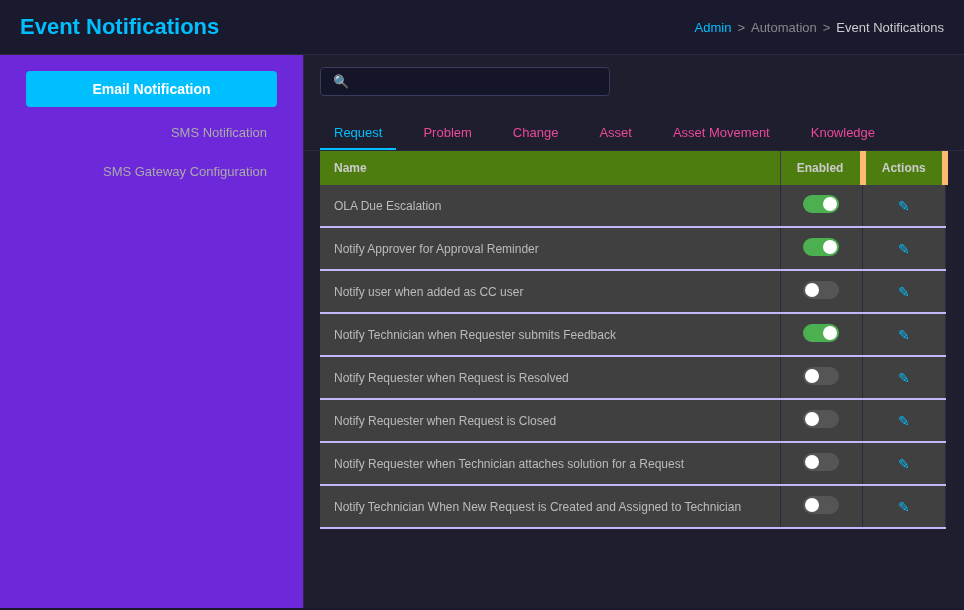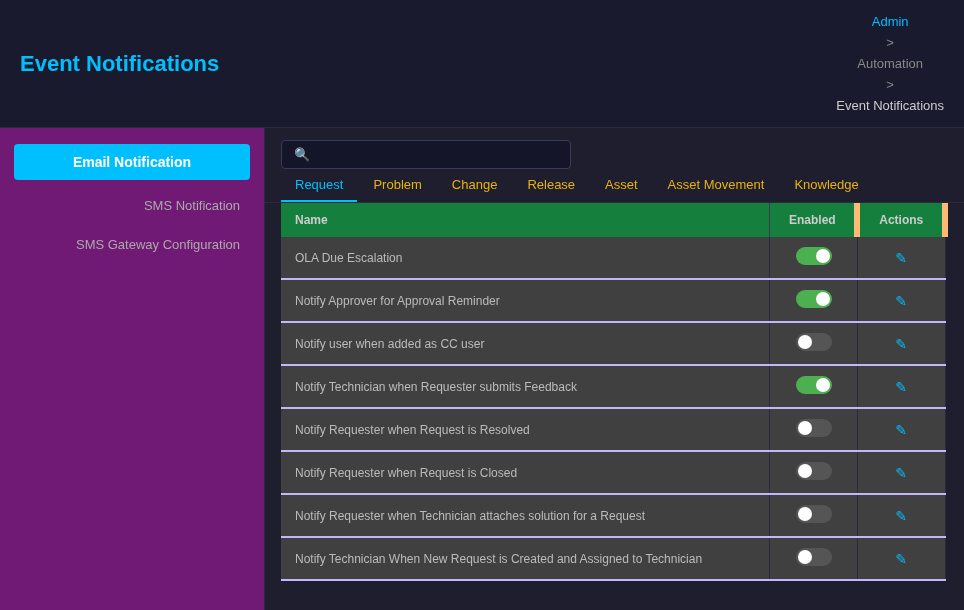--- a/index.html
+++ b/index.html
@@ -25,37 +25,36 @@
     .header-title {
       color: #00bfff;
       font-size: 22px;
       font-weight: 700;
     }
     .breadcrumb {
       display: flex;
       align-items: center;
       gap: 6px;
       font-size: 13px;
-      flex-direction: column;
     }
     .breadcrumb-admin { color: #00bfff; }
     .breadcrumb-sep { color: #888; }
     .breadcrumb-current { color: #ccc; }
 
     
     .layout {
       display: flex;
       height: calc(610px - 57px);
     }
 
     
     .sidebar {
-      width: 265px;
-      background: #701a75;
-      padding: 10px 4px;
+      width: 304px;
+      background: #6d28d9;
+      padding: 10px 16px;
       border-right: 1px solid #2a2a3e;
       flex-shrink: 0;
     }
     .sidebar-btn {
       display: block;
       width: calc(100% - 20px);
       margin: 6px auto;
       padding: 10px 16px;
       background: #00bfff;
       color: #fff;
@@ -108,28 +107,28 @@
       color: #ccc;
       font-size: 13px;
       width: 100%;
     }
     .search-input::placeholder { color: #888; }
 
     
     .tabs {
       display: flex;
       padding: 0 16px;
-      margin-top: 0;
+      margin-top: 21px;
       border-bottom: 1px solid #2a2a3e;
-      gap: 2px;
+      gap: 13px;
     }
     .tab {
       padding: 8px 14px;
       font-size: 13px;
-      color: #eab308;
+      color: #ec4899;
       cursor: pointer;
       border-bottom: 2px solid transparent;
       white-space: nowrap;
     }
     .tab.active {
       color: #00bfff;
       border-bottom: 2px solid #00bfff;
     }
 
     
@@ -137,21 +136,21 @@
       flex: 1;
       overflow-y: auto;
       padding: 0 16px 16px 16px;
     }
     table {
       width: 100%;
       border-collapse: collapse;
       margin-top: 0;
     }
     thead tr {
-      background: #15803d;
+      background: #4d7c0f;
     }
     thead th {
       padding: 10px 14px;
       font-size: 12px;
       font-weight: 600;
       color: #ccc;
       text-align: left;
     }
     thead th.center { text-align: center; }
     thead th.divider {
@@ -240,21 +239,20 @@
     <div class="search-bar">
       <div class="search-input-wrapper">
         <span class="search-icon">🔍</span>
       </div>
     </div>
 
     <div class="tabs" id="tab-bar">
         <div class="tab active">Request</div>
         <div class="tab">Problem</div>
         <div class="tab">Change</div>
-        <div class="tab">Release</div>
         <div class="tab">Asset</div>
         <div class="tab">Asset Movement</div>
         <div class="tab">Knowledge</div>
       </div>
 
     <div class="table-container">
       <table>
         <thead>
           <tr>
             <th>Name</th>

